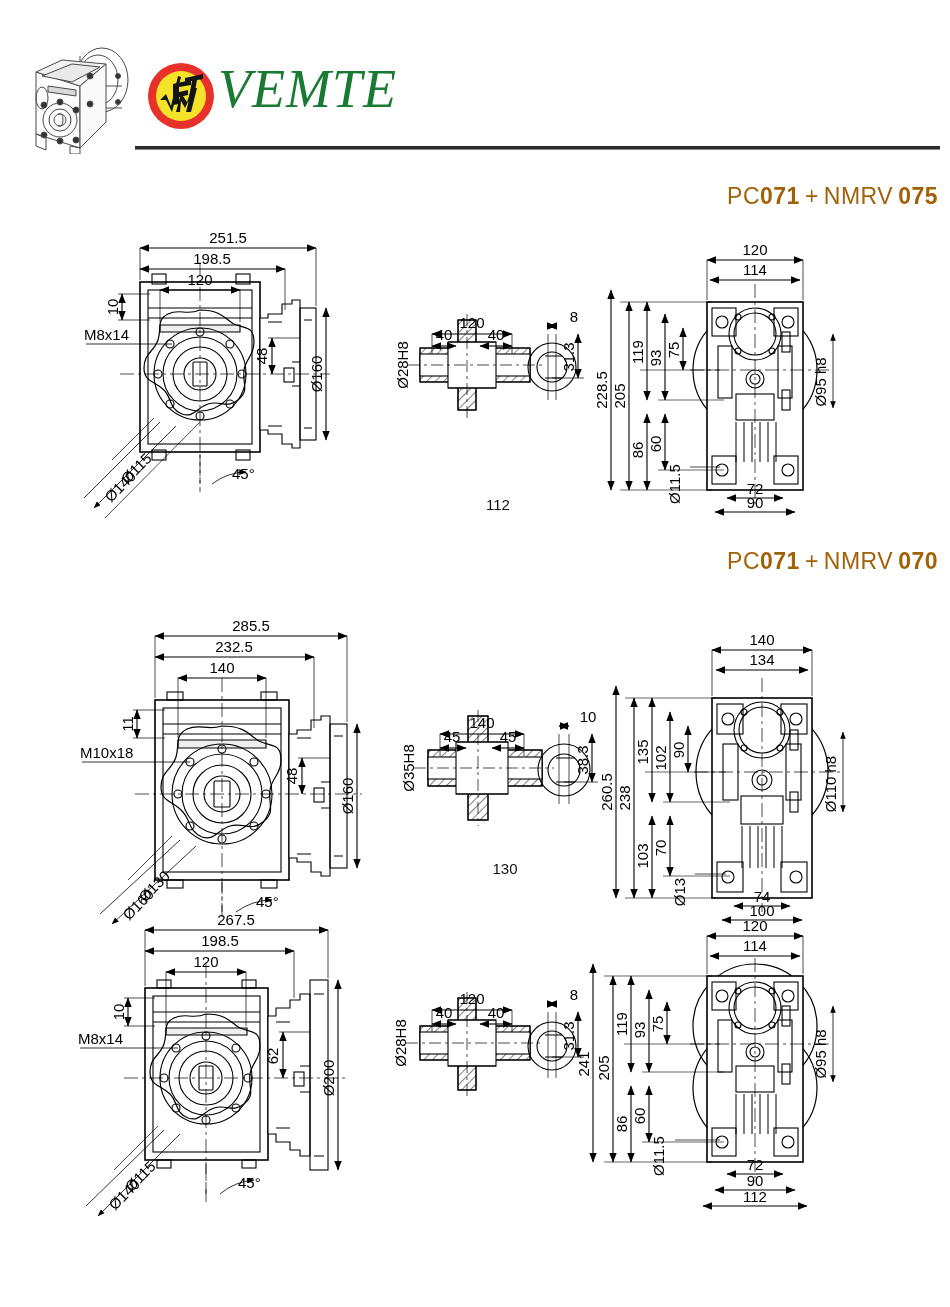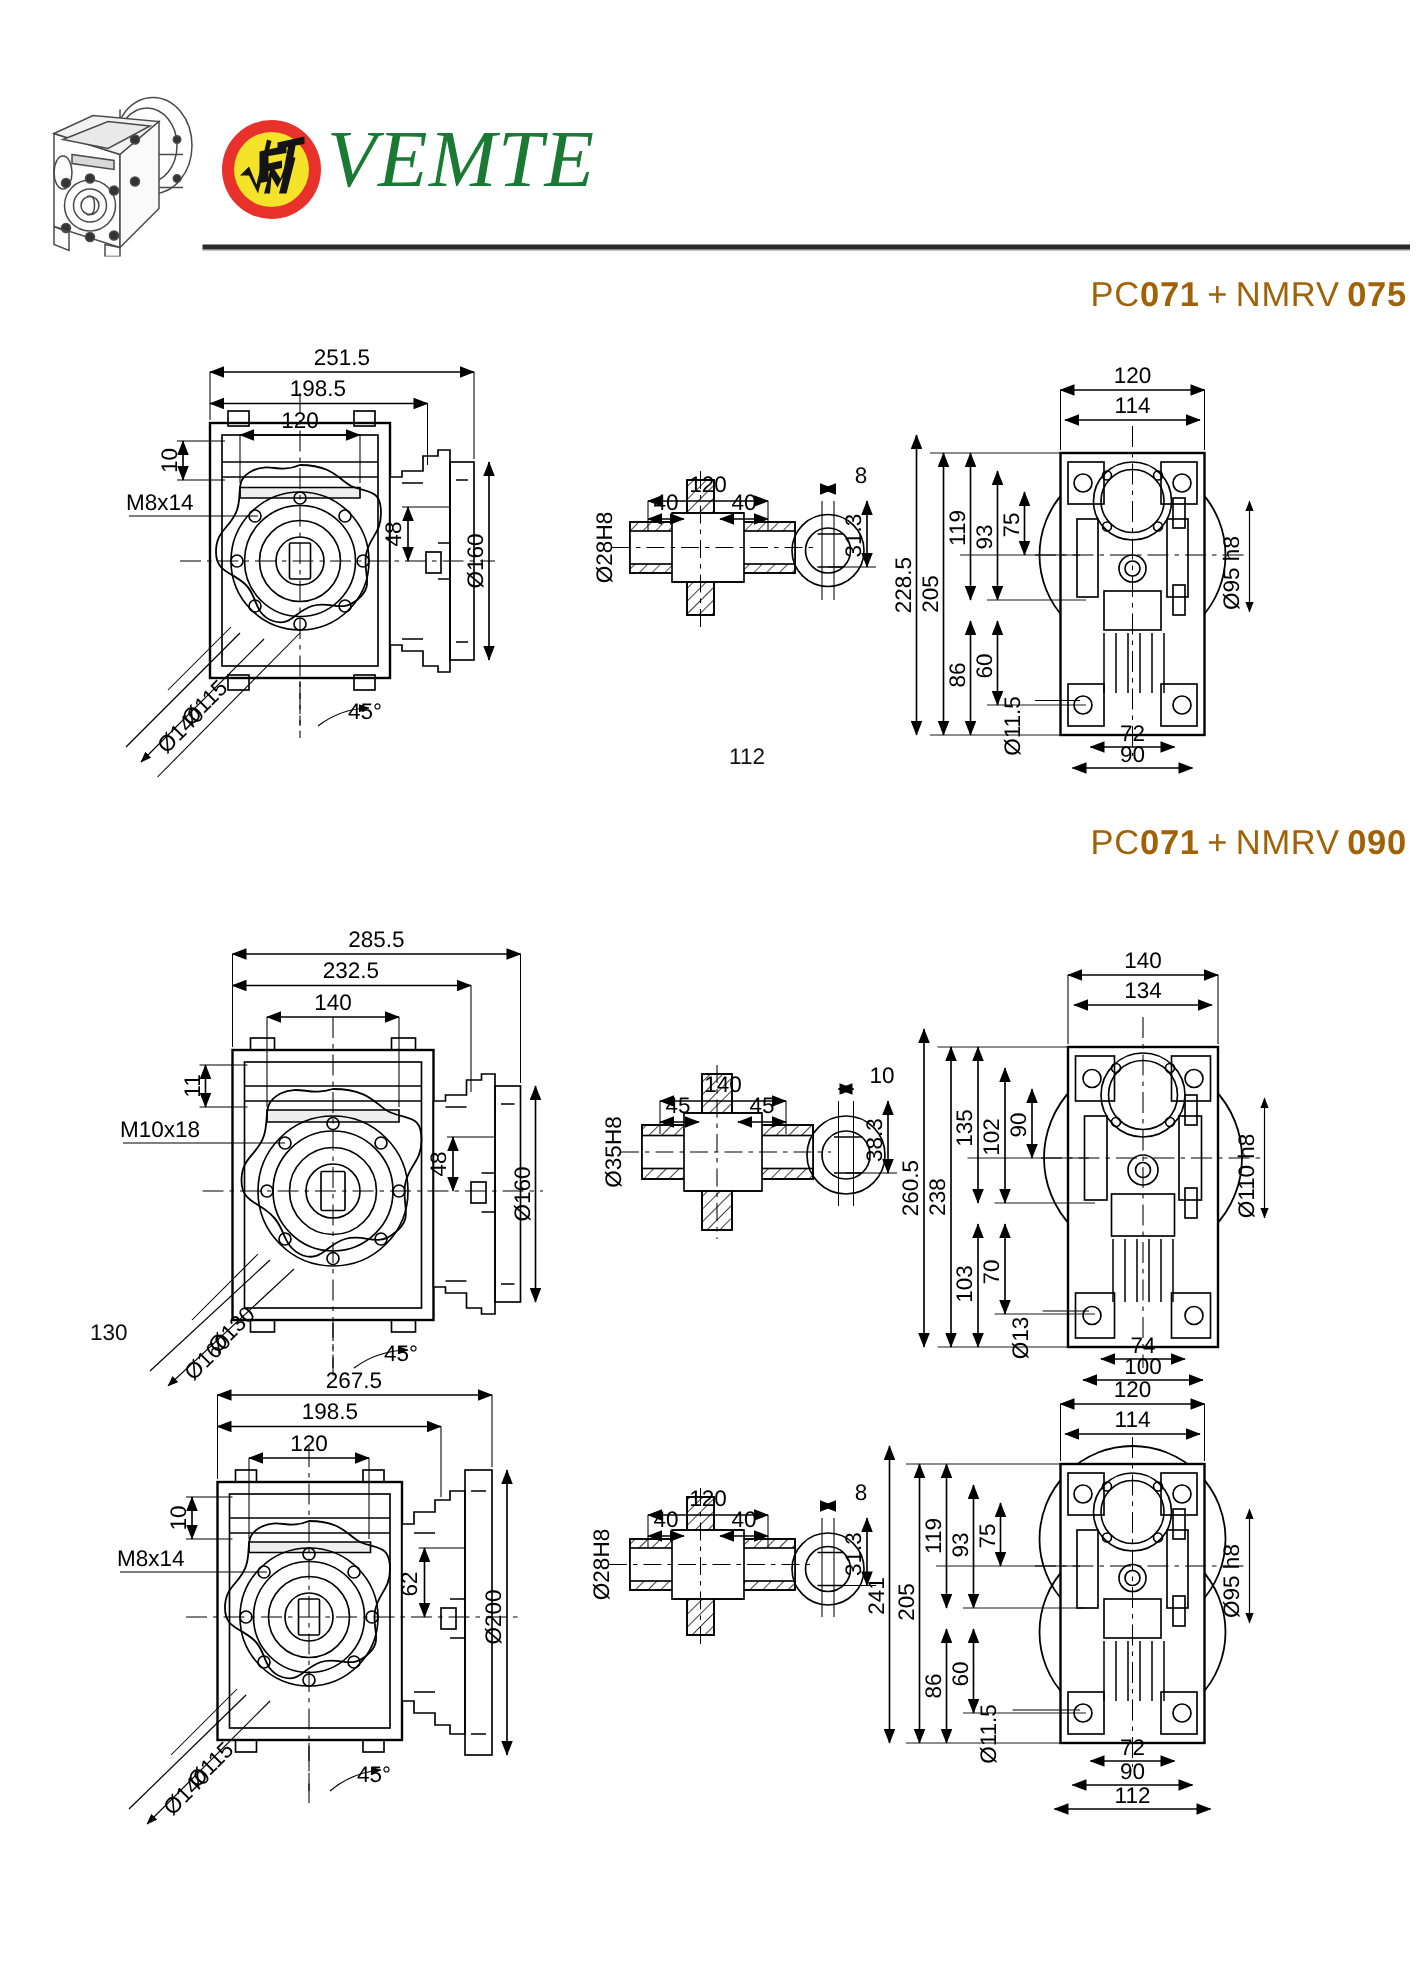--- a/index.html
+++ b/index.html
@@ -4,21 +4,21 @@
 <style>
   html,body{margin:0;padding:0;}
   body{
     width:950px;height:1307px;background:#fff;
     font-family:"Liberation Sans",sans-serif;
     color:#111;overflow:hidden;position:relative;
   }
   .page{position:relative;width:950px;height:1307px;}
 
   
-  .header{position:absolute;left:0;top:17px;width:950px;height:170px;}
+  .header{position:absolute;left:0;top:0;width:950px;height:170px;}
   .prod-img{position:absolute;left:22px;top:42px;width:112px;height:112px;}
   .logo-mark{position:absolute;left:145px;top:60px;width:72px;height:72px;}
   .brand{
     position:absolute;left:218px;top:62px;
     font-family:"Liberation Serif",serif;font-style:italic;
     font-size:54px;font-weight:400;color:#1a7a34;letter-spacing:1px;
     line-height:1;
   }
   .brand-cn{
     position:absolute;left:352px;top:90px;
@@ -330,21 +330,21 @@
         <text x="755" y="286" text-anchor="middle" fill="#000" stroke="none" font-size="15">90</text>
       </g>
     </g>
   </svg>
   </div>
   <div style="position:absolute;left:0;top:496px;width:950px;text-align:center">
     <span style="display:inline-block;margin-left:46px;font-size:15px">112</span>
   </div>
 
   <div class="sec-title" style="top:548px">
-    <span>PC</span><b>071</b><span class="sp"></span><span>+</span><span class="sp"></span><span>NMRV</span><span class="sp"></span><b>090</b>
+    <span>PC</span><b>071</b><span class="sp"></span><span>+</span><span class="sp"></span><span>NMRV</span><span class="sp"></span><b>070</b>
   </div>
 
   <div class="dwg" style="top:612px;height:312px">
   <svg width="950" height="312" viewBox="0 0 950 312">
     <g stroke="#000" fill="none" stroke-width="1.1" font-family="Liberation Sans, sans-serif" font-size="14">
 
       <g>
         <rect x="155" y="88" width="134" height="180" stroke-width="1.6" fill="#fff"></rect>
         <rect x="163" y="96" width="118" height="164"></rect>
         <rect x="167" y="80" width="16" height="8"></rect>
@@ -536,21 +536,21 @@
         <text x="836" y="172" text-anchor="middle" fill="#000" stroke="none" font-size="15" transform="rotate(-90 836 172)">Ø110 h8</text>
         <path d="M843 120 L843 200" stroke-width=".8" marker-start="url(#ahs)" marker-end="url(#ah)"></path>
         <path d="M734 294 L790 294" marker-start="url(#ahs)" marker-end="url(#ah)"></path>
         <text x="762" y="290" text-anchor="middle" fill="#000" stroke="none" font-size="15">74</text>
         <path d="M722 308 L802 308" marker-start="url(#ahs)" marker-end="url(#ah)"></path>
         <text x="762" y="304" text-anchor="middle" fill="#000" stroke="none" font-size="15">100</text>
       </g>
     </g>
   </svg>
   </div>
-  <div style="position:absolute;left:0;top:880px;width:950px;text-align:left">
+  <div style="position:absolute;left:0;top:860px;width:950px;text-align:center">
     <span style="display:inline-block;margin-left:60px;font-size:15px">130</span>
   </div>
 
 
   <div class="dwg" style="top:906px;height:330px">
   <svg width="950" height="330" viewBox="0 0 950 330">
     <g stroke="#000" fill="none" stroke-width="1.1" font-family="Liberation Sans, sans-serif" font-size="14">
 
       <g>
         <rect x="145" y="82" width="123" height="172" stroke-width="1.6" fill="#fff"></rect>

